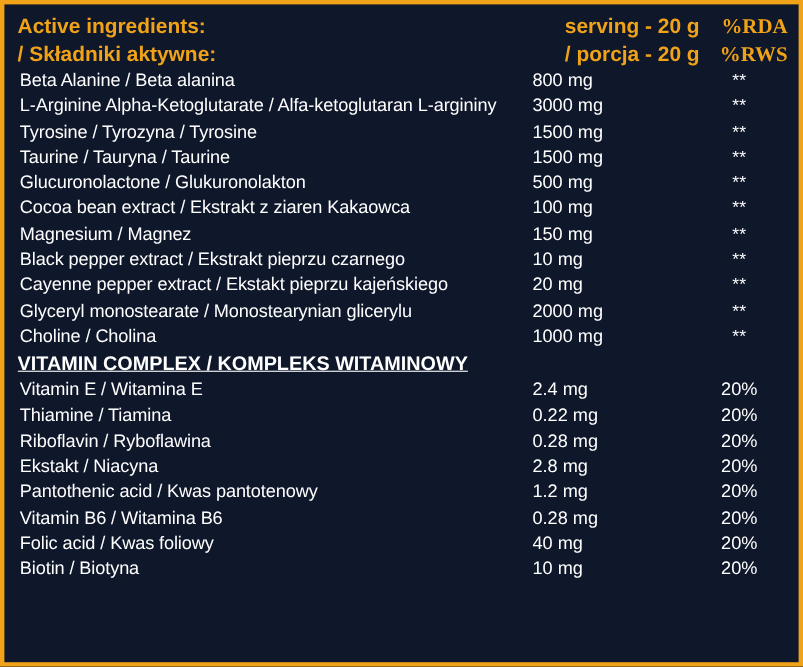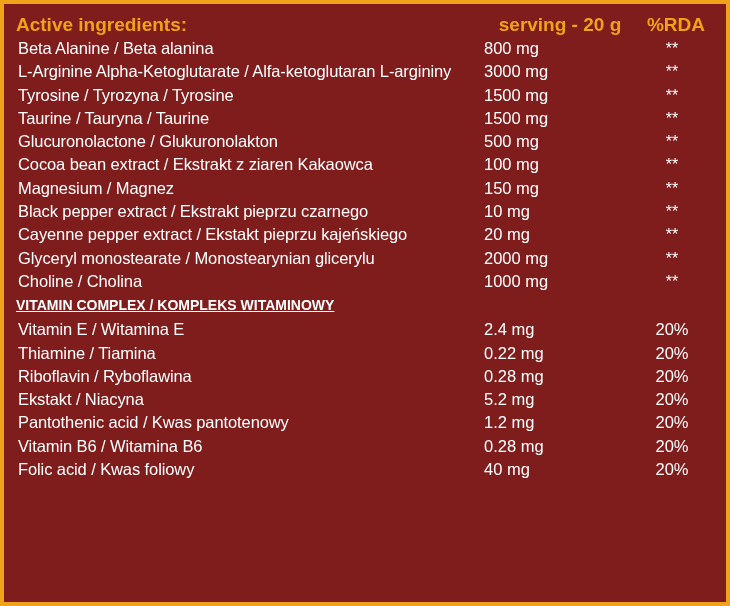--- a/index.html
+++ b/index.html
@@ -12,21 +12,21 @@
     height: 606px;
     overflow: hidden;
     font-family: "Liberation Sans", sans-serif;
     color: #ffffff;
   }
   .panel {
     box-sizing: border-box;
     width: 730px;
     height: 606px;
     border: 4px solid #f0a318;
-    background: #7f1d1d;
+    background: #0f172a;
     padding: 8px 12px 4px 12px;
     position: relative;
   }
   table.nutri {
     width: 100%;
     border-collapse: collapse;
     table-layout: fixed;
   }
   table.nutri td {
     padding: 0;
@@ -39,23 +39,23 @@
   col.c-rda   { width: 82px; }
 
   .head-row td {
     color: #f0a318;
     font-weight: bold;
     font-size: 19px;
     line-height: 25px;
     padding-bottom: 1px;
   }
   .head-row td.amt, .head-row td.rda {
-    text-align: center;
-  }
-  .head-row td.rda { padding-right: 2px; }
+    text-align: right;
+  }
+  .head-row td.rda { padding-right: 2px; font-family: Liberation Serif, serif; }
 
   .ing-row td {
     font-size: 16.5px;
     line-height: 23.3px;
   }
   .ing-row td.name {
     padding-left: 2px;
     letter-spacing: -0.1px;
   }
   .ing-row td.amt {
@@ -63,21 +63,21 @@
   }
   .ing-row td.rda {
     text-align: center;
     padding-right: 10px;
   }
   .ing-row td.rda.stars {
     font-size: 16px;
     letter-spacing: 0px;
   }
   .section-row td {
-    font-size: 14px;
+    font-size: 18px;
     line-height: 25px;
     font-weight: bold;
     text-decoration: underline;
     padding-left: 2px;
     padding-top: 1px;
   }
 </style>
 </head>
 <body>
 
@@ -87,20 +87,25 @@
       <col class="c-name">
         <col class="c-amt">
         <col class="c-rda">
     </colgroup>
     <tbody>
       <tr class="head-row">
         <td class="name">Active ingredients:</td>
         <td class="amt">serving - 20 g</td>
         <td class="rda">%RDA</td>
       </tr>
+      <tr class="head-row">
+        <td class="name">/ Składniki aktywne:</td>
+        <td class="amt">/ porcja - 20 g</td>
+        <td class="rda">%RWS</td>
+      </tr>
 
       <tr class="ing-row">
         <td class="name">Beta Alanine / Beta alanina</td>
         <td class="amt">800 mg</td>
         <td class="rda stars">**</td>
       </tr>
       <tr class="ing-row">
         <td class="name">L-Arginine Alpha-Ketoglutarate / Alfa-ketoglutaran L-argininy</td>
         <td class="amt">3000 mg</td>
         <td class="rda stars">**</td>
@@ -165,33 +170,38 @@
         <td class="amt">0.22 mg</td>
         <td class="rda">20%</td>
       </tr>
       <tr class="ing-row">
         <td class="name">Riboflavin / Ryboflawina</td>
         <td class="amt">0.28 mg</td>
         <td class="rda">20%</td>
       </tr>
       <tr class="ing-row">
         <td class="name">Ekstakt / Niacyna</td>
-        <td class="amt">5.2 mg</td>
+        <td class="amt">2.8 mg</td>
         <td class="rda">20%</td>
       </tr>
       <tr class="ing-row">
         <td class="name">Pantothenic acid / Kwas pantotenowy</td>
         <td class="amt">1.2 mg</td>
         <td class="rda">20%</td>
       </tr>
       <tr class="ing-row">
         <td class="name">Vitamin B6 / Witamina B6</td>
         <td class="amt">0.28 mg</td>
         <td class="rda">20%</td>
       </tr>
       <tr class="ing-row">
         <td class="name">Folic acid / Kwas foliowy</td>
         <td class="amt">40 mg</td>
+        <td class="rda">20%</td>
+      </tr>
+      <tr class="ing-row">
+        <td class="name">Biotin / Biotyna</td>
+        <td class="amt">10 mg</td>
         <td class="rda">20%</td>
       </tr>
     </tbody>
   </table>
 </div>
 
 </body></html>

